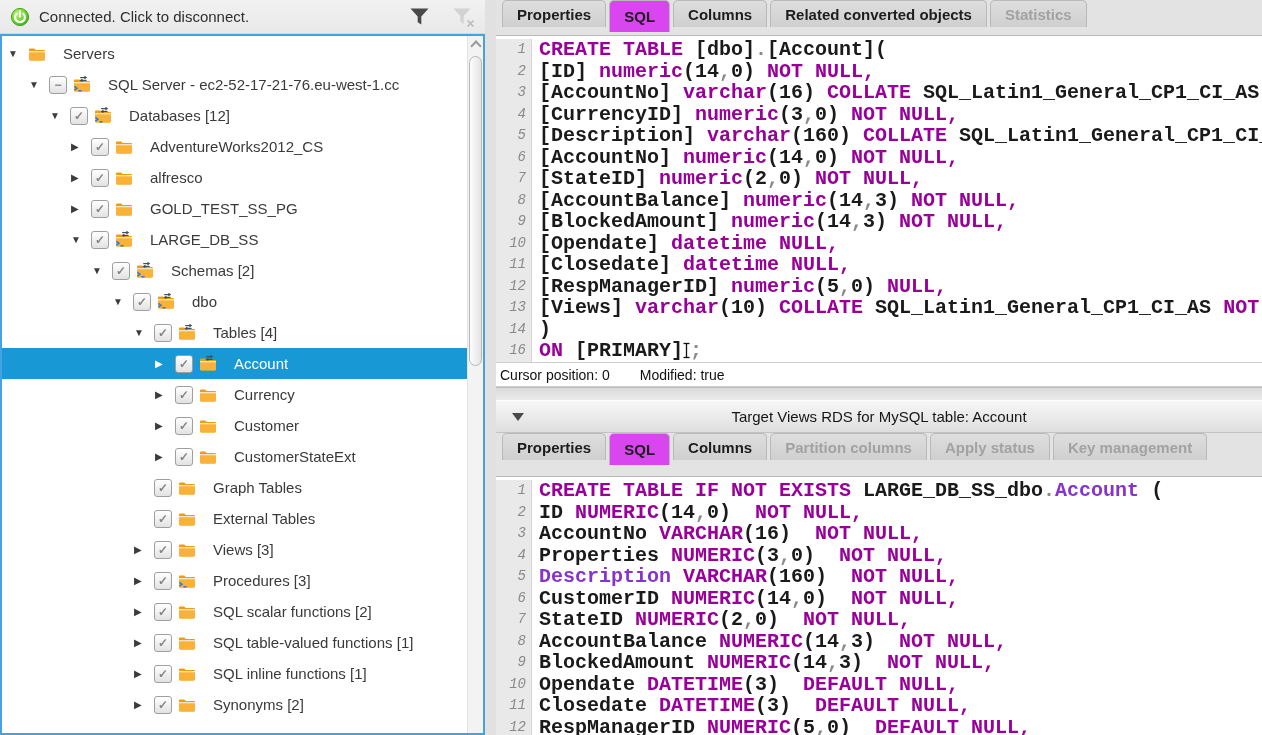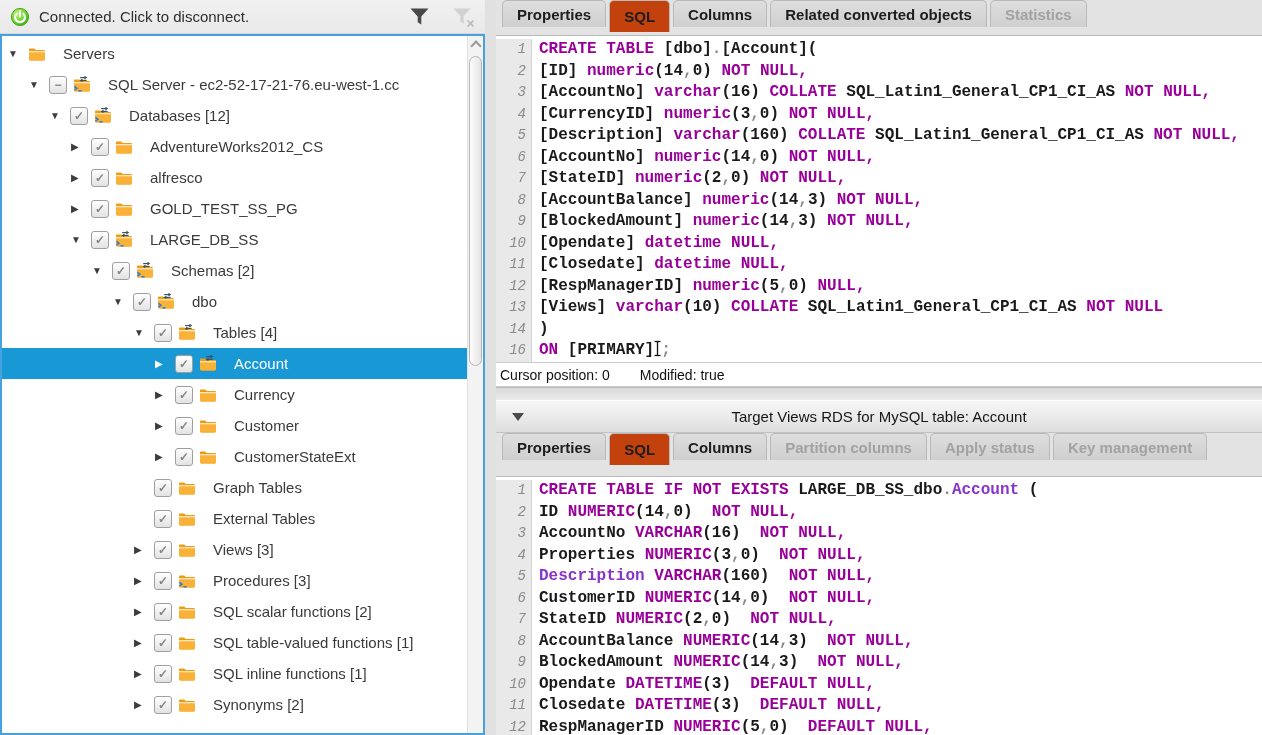--- a/index.html
+++ b/index.html
@@ -38,30 +38,30 @@
 
   
   .right-pane{flex:1;min-width:0;display:flex;flex-direction:column;background:#e3e3e3;}
   .tabbar{display:flex;align-items:flex-start;padding:0 0 0 6px;position:relative;flex:none;font-weight:bold;}
   .tabbar.top{height:36px;}
   .tabbar.bottom{height:44px;}
   .tabbar::after{content:"";position:absolute;left:0;right:0;bottom:0;height:1px;background:#b9b9b9;}
   .tab{position:relative;z-index:1;margin:0 3px -1px 0;height:27px;display:flex;align-items:center;
     font-size:15px;color:#1d1d1d;background:linear-gradient(#dedede,#cfcfcf);
     border:1px solid #b9b9b9;border-bottom:none;border-radius:5px 5px 0 0;padding:0 14px;box-sizing:border-box;}
-  .tab.active{height:32px;background:#c2410c;z-index:3;}
+  .tab.active{height:32px;background:#d946ef;z-index:3;}
   .tab.disabled{color:#a2a2a2;}
 
   .editor{background:#fff;overflow:hidden;padding-top:3px;}
   .editor.top{height:323px;flex:none;}
   .editor.bottom{flex:1;min-height:0;}
   .code-line{display:flex;height:21.5px;line-height:21.5px;}
   .ln{width:30px;flex:none;background:#e9e9e9;border-right:1px solid #d5d5d5;color:#8a8a8a;
     font-family:"Liberation Mono",monospace;font-style:italic;font-size:14px;text-align:right;padding-right:5px;}
-  .code{font-family:"Liberation Mono",monospace;font-weight:bold;font-size:16px;
+  .code{font-family:"Liberation Mono",monospace;font-weight:bold;font-size:20px;
     padding-left:7px;white-space:pre;}
   .tk-k{color:var(--kw,#990099);}
   .tk-p{color:var(--plain,#1a1a1a);}
   .tk-g{color:var(--punct,#8a8a8a);}
   .tk-o{color:var(--obj,#8833cc);}
   .ibeam{vertical-align:-3px;margin:0 -2px;}
 
   .status-bar{height:23px;flex:none;background:#fff;border-top:1px solid #cccccc;border-bottom:1px solid #cccccc;
     display:flex;align-items:center;gap:30px;font-size:14px;color:#111;padding-left:4px;}
   .h-splitter{height:12px;flex:none;background:linear-gradient(#dadada,#ececec);

